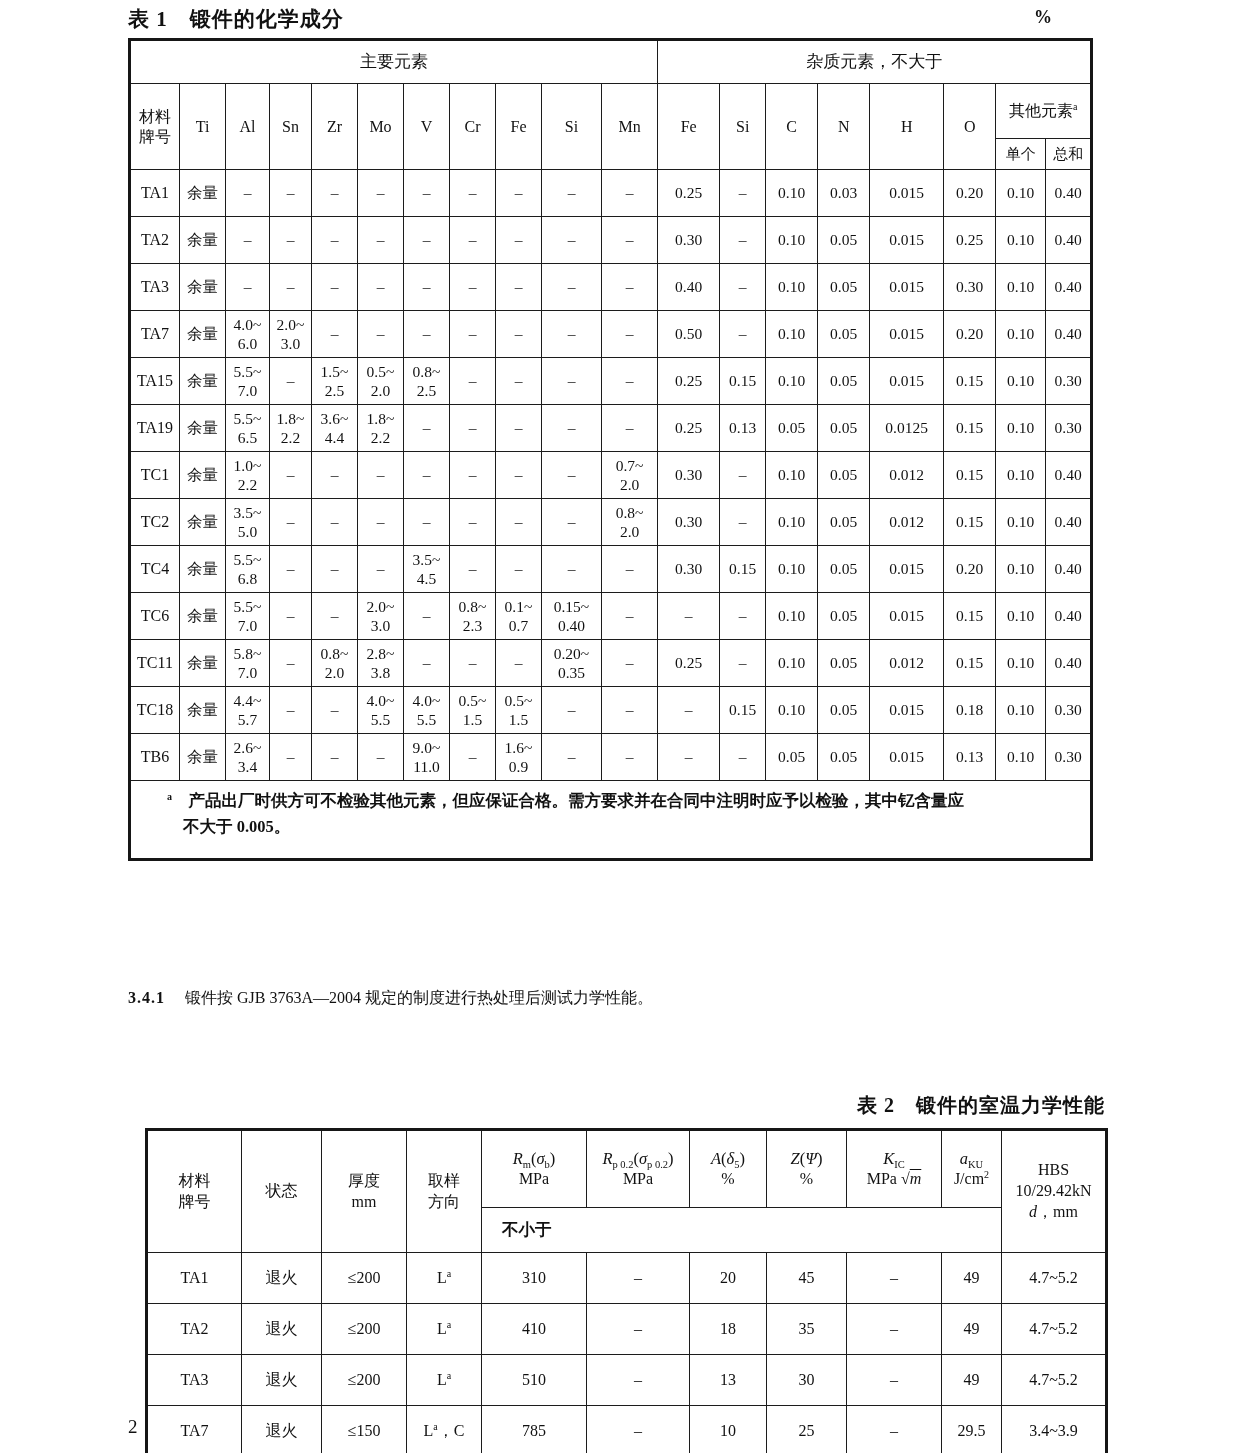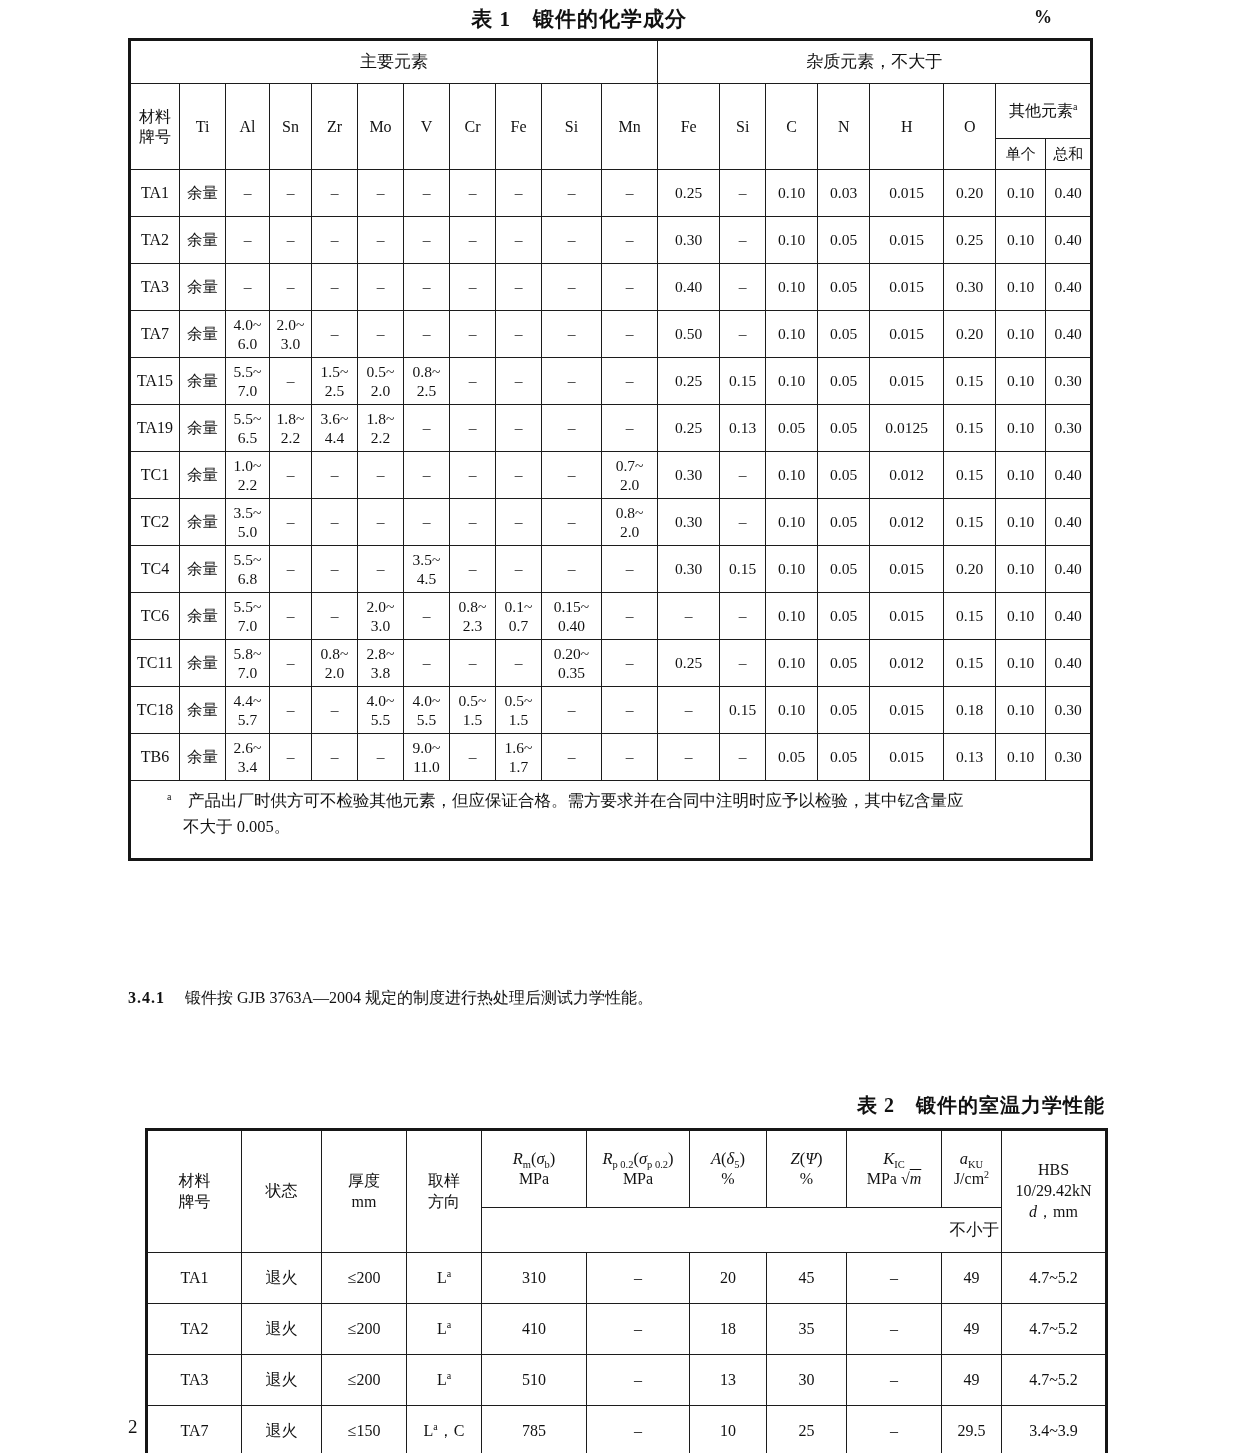--- a/index.html
+++ b/index.html
@@ -4,60 +4,60 @@
 <style>
   html,body{margin:0;padding:0;}
   body{
     width:1240px;height:1453px;background:#ffffff;position:relative;
     font-family:"Liberation Serif","DejaVu Serif",serif;color:#111;
     -webkit-font-smoothing:antialiased;
   }
   .abs{position:absolute;}
 
   
-  .cap-row1{left:128px;top:5px;width:962px;text-align:center;}
+  .cap-row1{left:128px;top:5px;width:962px;}
   .cap-row1 .cap{font-weight:bold;font-size:21px;letter-spacing:1px;margin-right:60px;}
   .cap-row1 .unit{position:absolute;right:38px;top:2px;font-size:18px;font-weight:bold;}
   .cap-row2{left:145px;top:1092px;width:960px;text-align:right;font-weight:bold;font-size:20px;letter-spacing:1px;}
 
   
   table{border-collapse:collapse;table-layout:fixed;}
   .t1{left:128px;top:38px;width:962px;border:3px solid #161616;}
   .t1 th,.t1 td{
     border:1.6px solid #1c1c1c;text-align:center;vertical-align:middle;
     font-size:15.5px;font-weight:normal;padding:2px 1px;line-height:1.25;white-space:pre-line;
   }
   .t1 thead tr.gr th{height:38px;font-size:17px;}
   .t1 thead tr.el th{height:50px;font-size:16px;}
   .t1 thead tr.oc th{height:26px;font-size:15px;}
   .t1 tbody td{height:42px;}
   .t1 td.grade{font-size:16px;}
   .t1 td.fn{
     text-align:left;vertical-align:top;height:58px;font-size:16.5px;line-height:1.6;
-    padding:7px 16px 12px 52px;text-indent:-16px;
+    padding:7px 16px 12px 52px;text-indent:-16px;font-weight:bold;
   }
   sup{font-size:10px;vertical-align:super;line-height:0;}
   sub{font-size:10.5px;vertical-align:sub;line-height:0;}
 
   
   .clauses{left:128px;top:988px;width:1010px;}
   .clauses p{margin:0 0 15px 0;font-size:16px;line-height:1.3;white-space:nowrap;}
   .clauses .cnum{font-weight:bold;margin-right:20px;letter-spacing:1px;}
 
   
   .t2{left:145px;top:1128px;width:960px;border:3px solid #161616;}
   .t2 th,.t2 td{
     border:1.6px solid #1c1c1c;text-align:center;vertical-align:middle;
     font-size:16px;font-weight:normal;padding:2px 2px;line-height:1.3;white-space:pre-line;
   }
   .t2 thead tr.h1 th{height:72px;}
   .t2 thead tr.h2 th{height:40px;}
   .t2 tbody td{height:46px;}
   .t2 .formula{font-size:16.5px;}
-  .t2 .nlt{text-align:right;padding-left:20px;font-size:16.5px;}
+  .t2 .nlt{text-align:left;padding-left:20px;font-size:16.5px;font-weight:bold;}
   .rad{text-decoration:overline;}
   i{font-style:italic;}
 
   .pagenum{left:128px;top:1416px;font-size:19px;}
 </style>
 </head>
 <body>
 
 <div>
 
@@ -420,21 +420,21 @@
           <td>余量</td>
           <td>2.6~
 3.4</td>
           <td>–</td>
           <td>–</td>
           <td>–</td>
           <td>9.0~
 11.0</td>
           <td>–</td>
           <td>1.6~
-1.7</td>
+0.9</td>
           <td>–</td>
           <td>–</td>
           <td>–</td>
           <td>–</td>
           <td>0.05</td>
           <td>0.05</td>
           <td>0.015</td>
           <td>0.13</td>
           <td>0.10</td>
           <td>0.30</td>

